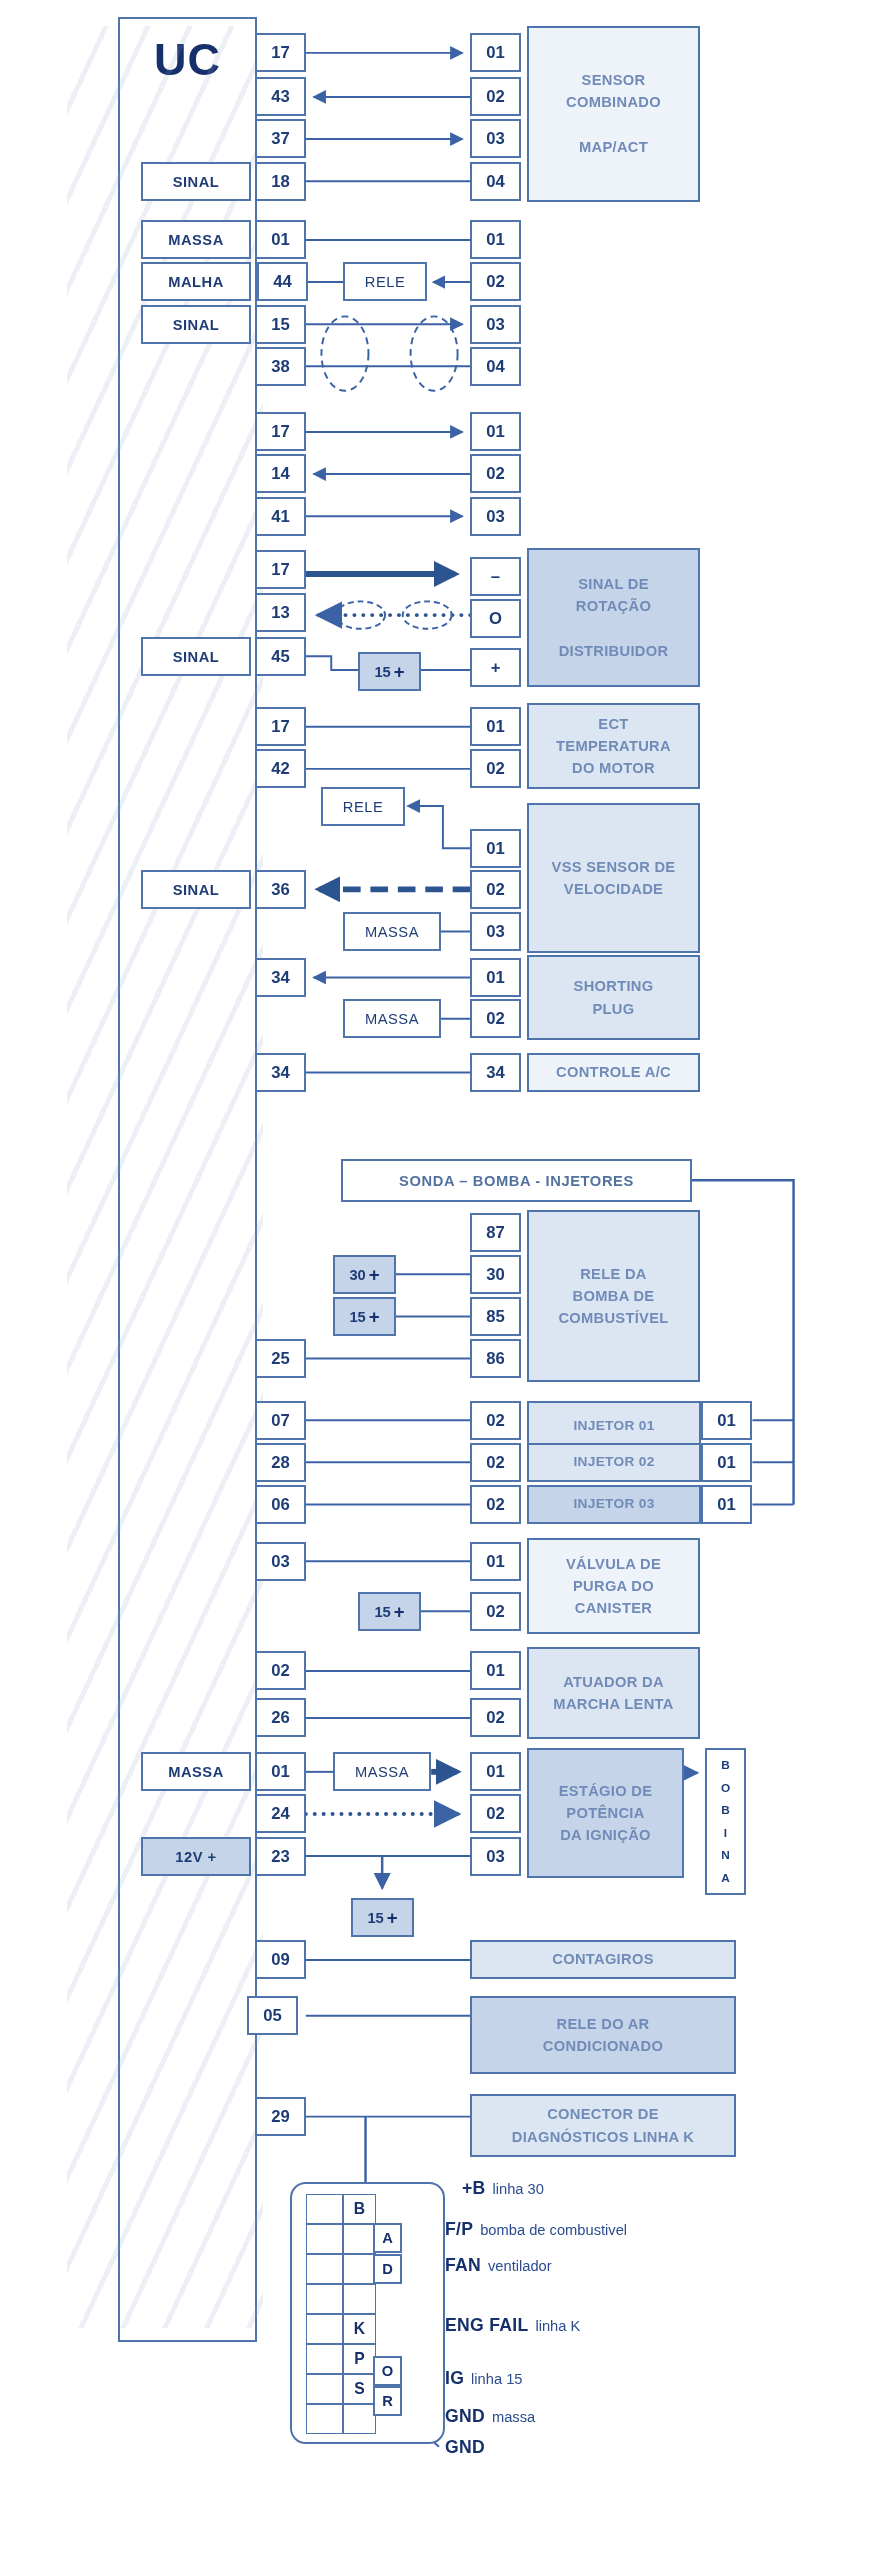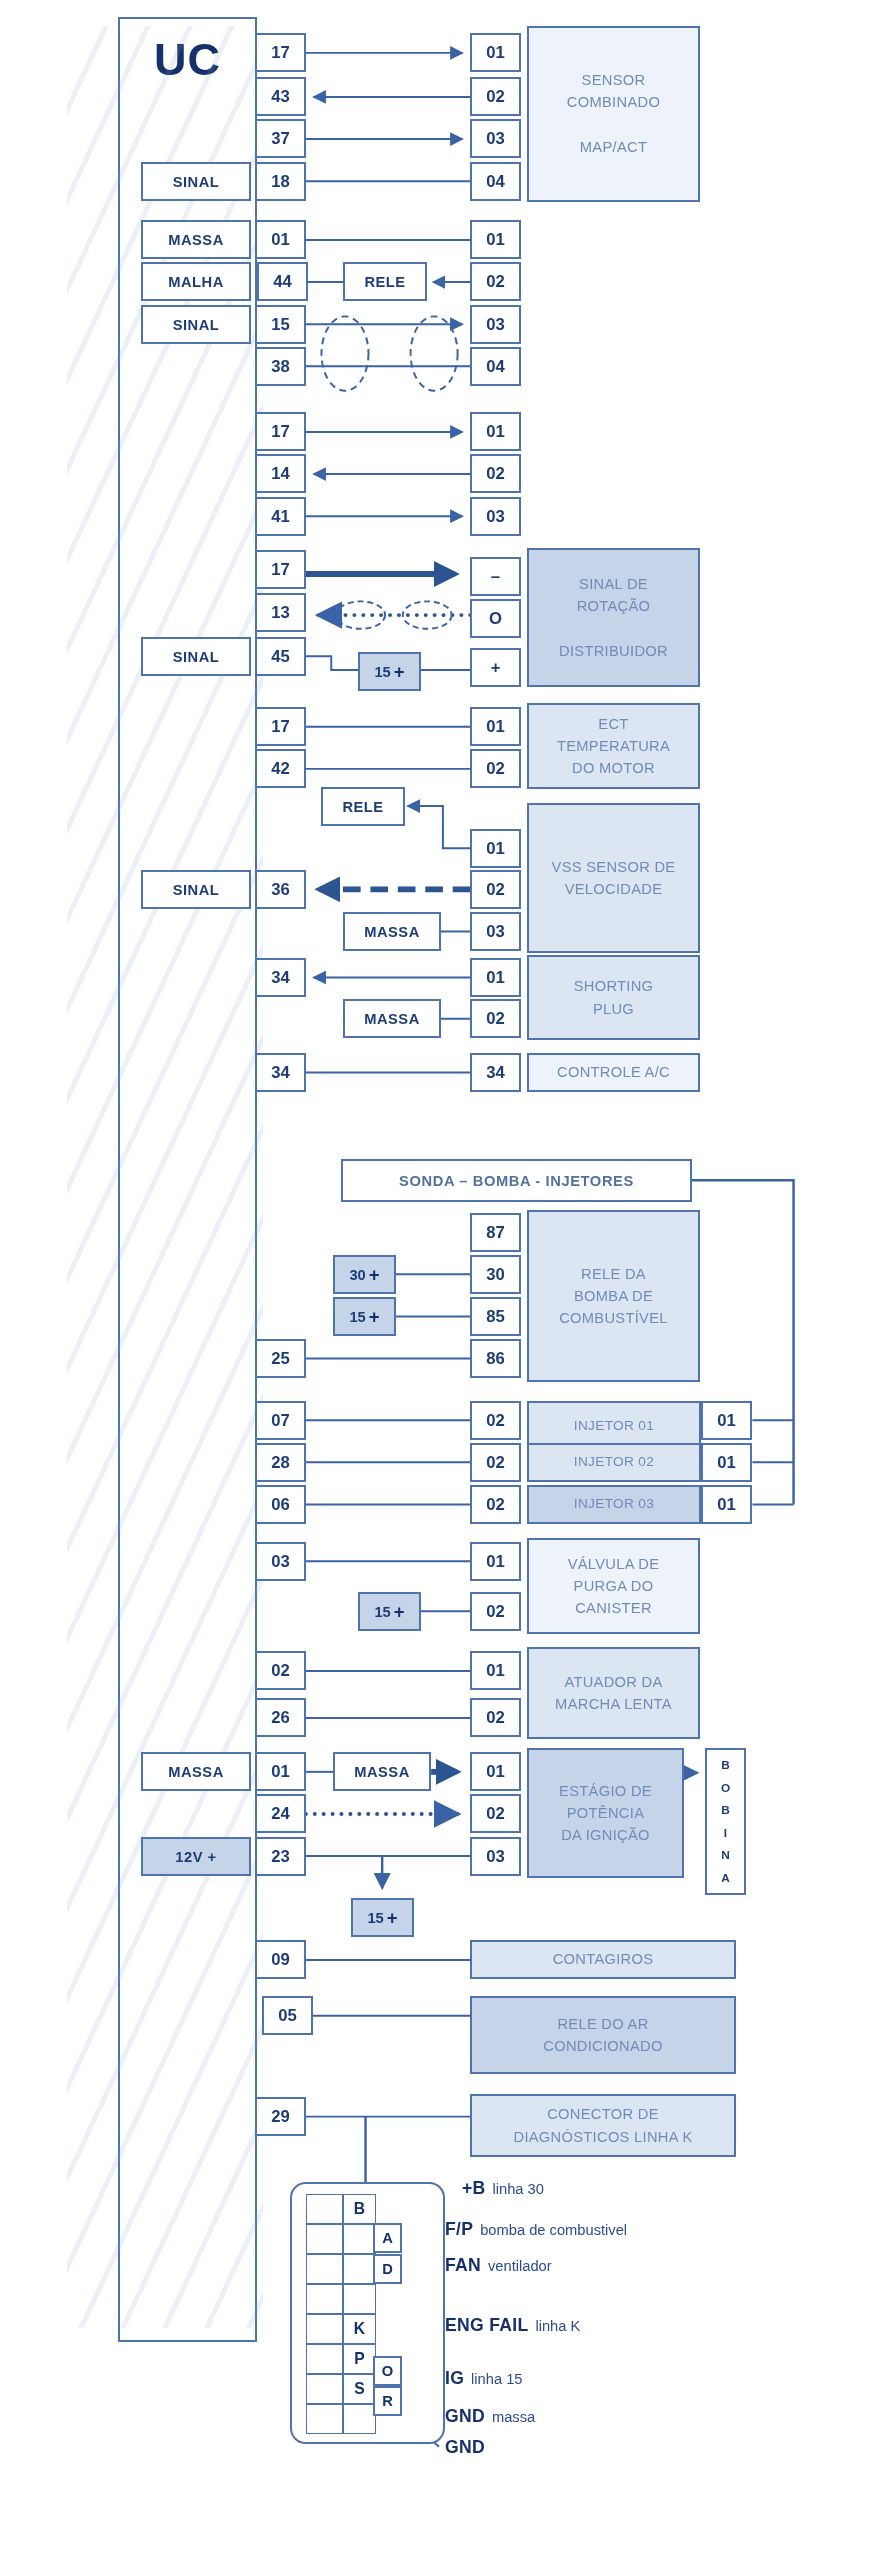--- a/index.html
+++ b/index.html
@@ -11,26 +11,26 @@
   .uc{position:absolute;left:118px;top:16.7px;width:139px;height:2325px;border:2.9px solid var(--bd);background:#fff}
   .uc span{display:block;margin:15.7px auto 0;text-align:center;font-size:45px;font-weight:bold;color:var(--dark);letter-spacing:1px}
   .wm{position:absolute;left:67px;top:25.5px;width:196px;height:2302px;pointer-events:none;
       background:repeating-linear-gradient(115deg, rgba(140,165,200,0) 0 33px, rgba(140,165,200,.16) 33px 38px)}
   svg.wires{position:absolute;left:0;top:0;pointer-events:none}
   .pin{position:absolute;width:51px;height:39px;border:2px solid var(--bd);background:#fff;color:var(--navy);
        font-weight:bold;font-size:16.7px;display:flex;align-items:center;justify-content:center}
   .lbl{position:absolute;left:141px;width:110px;height:39px;border:2px solid var(--bd);background:#fff;color:var(--navy);
        font-weight:bold;font-size:14.7px;display:flex;align-items:center;justify-content:center;letter-spacing:0.5px}
   .mbox{position:absolute;height:39px;border:2px solid var(--bd);background:#fff;color:var(--navy);
-       font-weight:bold;font-size:14.7px;display:flex;align-items:center;justify-content:center;letter-spacing:0.5px}
+       font-weight:normal;font-size:14.7px;display:flex;align-items:center;justify-content:center;letter-spacing:0.5px}
   .fill{background:#c6d4e9}
   .fbox{position:absolute;width:63px;height:39px;border:2px solid var(--bd);background:#c6d4e9;color:var(--navy);
        font-weight:bold;font-size:14.7px;display:flex;align-items:center;justify-content:center}
   .fbox .plus{font-size:18.6px;margin-left:2.9px;color:var(--dark)}
-  .comp{position:absolute;left:527px;width:173px;border:2px solid var(--bd);color:var(--steel);font-weight:normal;
+  .comp{position:absolute;left:527px;width:173px;border:2px solid var(--bd);color:var(--steel);font-weight:bold;
        font-size:14.7px;display:flex;align-items:center;justify-content:center;text-align:center;
        white-space:pre-line;line-height:1.5;letter-spacing:0.3px}
   .f1{background:#eef3fa}.f2{background:#dce6f2}.f3{background:#c6d4e9}
   .hdr{position:absolute;left:341px;top:1159px;width:351px;height:43px;border:2px solid var(--bd);background:#fff;
        color:#53719f;font-weight:bold;font-size:14.7px;display:flex;align-items:center;justify-content:center;letter-spacing:0.6px}
   .bobina{position:absolute;left:705px;top:1748px;width:41px;height:147px;border:2px solid var(--bd);background:#fff;
        display:flex;flex-direction:column;align-items:center;justify-content:space-around;
        color:var(--navy);font-weight:bold;font-size:11.8px;padding:3.9px 0}
   .crect{position:absolute;left:290px;top:2182px;width:155px;height:262px;border:2.9px solid var(--bd);border-radius:15.7px;background:#fff}
   .cgrid{position:absolute;left:306px;top:2194px;display:grid;grid-template-columns:37px 33px;grid-auto-rows:30px}
@@ -288,21 +288,21 @@
     <span>A</span>
   </div>
   <div class="fbox" style="left:351px;top:1898px">
     <span>15</span>
       <span class="plus">+</span>
   </div>
 
   <div class="pin" style="left:255px;top:1940px">09</div>
   <div class="comp f2" style="left:470px;top:1940px;height:39px;width:266px">CONTAGIROS</div>
 
-  <div class="pin" style="left:262px;top:1996px">05</div>
+  <div class="pin" style="left:247px;top:1996px">05</div>
   <div class="comp f3" style="left:470px;top:1996px;height:78px;width:266px">RELE DO AR
 CONDICIONADO</div>
 
   <div class="pin" style="left:255px;top:2097px">29</div>
   <div class="comp f2" style="left:470px;top:2094px;height:63px;width:266px">CONECTOR DE
 DIAGNÓSTICOS LINHA K</div>
 
   <div class="crect"></div>
   <div class="cgrid">
     <div></div>

